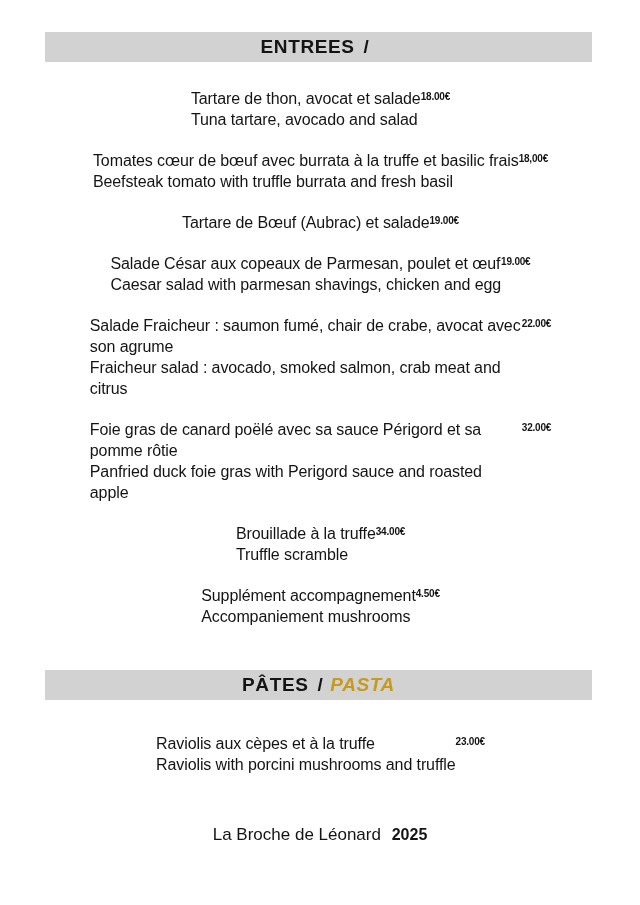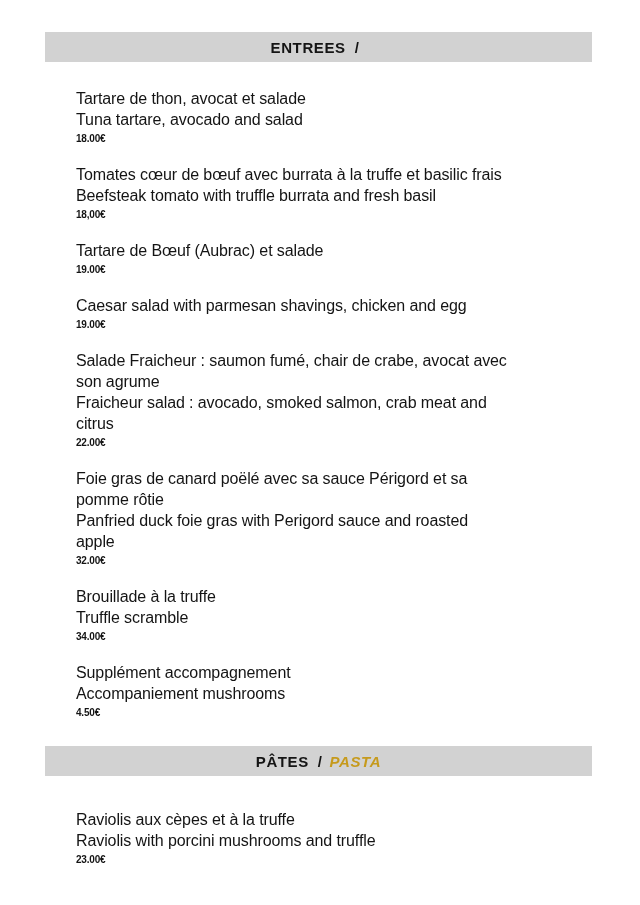--- a/index.html
+++ b/index.html
@@ -18,39 +18,38 @@
   }
   
   .section-bar {
     margin-left: 45px;
     width: 547px;
     height: 30px;
     background: #d2d2d2;
     display: flex;
     align-items: center;
     justify-content: center;
-    font-size: 15px;
+    font-size: 19px;
     font-weight: bold;
     letter-spacing: 0.6px;
   }
   .bar-fr { color: #141414; }
   .bar-sep { color: #141414; margin: 0 7px 0 9px; }
   .bar-en { color: #c69a1c; font-style: italic; }
   .bar-entrees { margin-bottom: 26px; }
-  .bar-pates { margin-top: 28px; margin-bottom: 33px; }
+  .bar-pates { margin-top: 43px; margin-bottom: 33px; }
 
   
   .item {
-    margin-left: 76px;
+    margin-left: 40px;
     width: 561px;
     display: flex;
-    justify-content: flex-start;
+    justify-content: center;
     align-items: flex-start;
     margin-bottom: 20px;
-    flex-direction: column;
   }
   .item-text {
     max-width: 432px;
     font-size: 16px;
     line-height: 21px;
     letter-spacing: -0.1px;
   }
   .fr { font-style: normal; }
   .en { }
   .it { }
@@ -103,20 +102,21 @@
 
   <div class="item">
     <div class="item-text">
       <div class="fr">Tartare de Bœuf (Aubrac) et salade</div>
     </div>
     <div class="price">19.00€</div>
   </div>
 
   <div class="item">
     <div class="item-text">
+      <div class="fr">Salade César aux copeaux de Parmesan, poulet et œuf</div>
       <div class="en">Caesar salad with parmesan shavings, chicken and egg</div>
     </div>
     <div class="price">19.00€</div>
   </div>
 
   <div class="item">
     <div class="item-text">
       <div class="fr">Salade Fraicheur : saumon fumé, chair de crabe, avocat avec son agrume</div>
       <div class="en">Fraicheur salad : avocado, smoked salmon, crab meat and citrus</div>
     </div>

